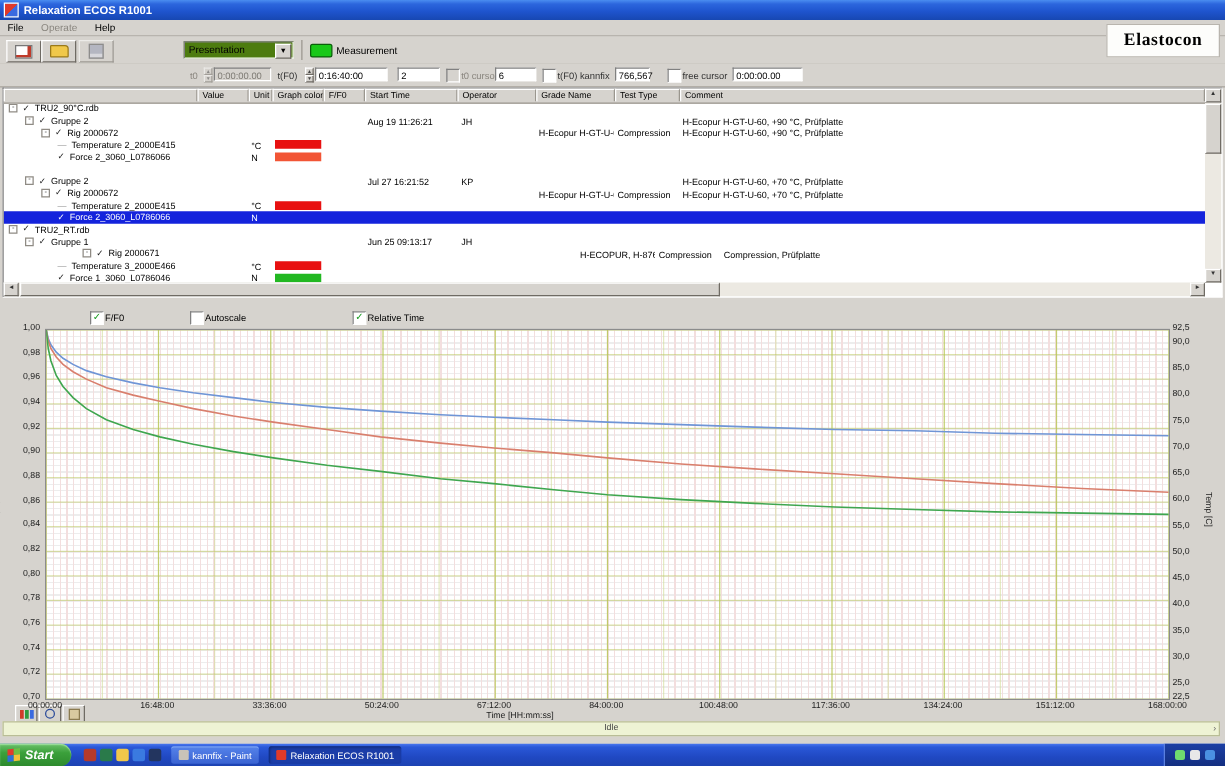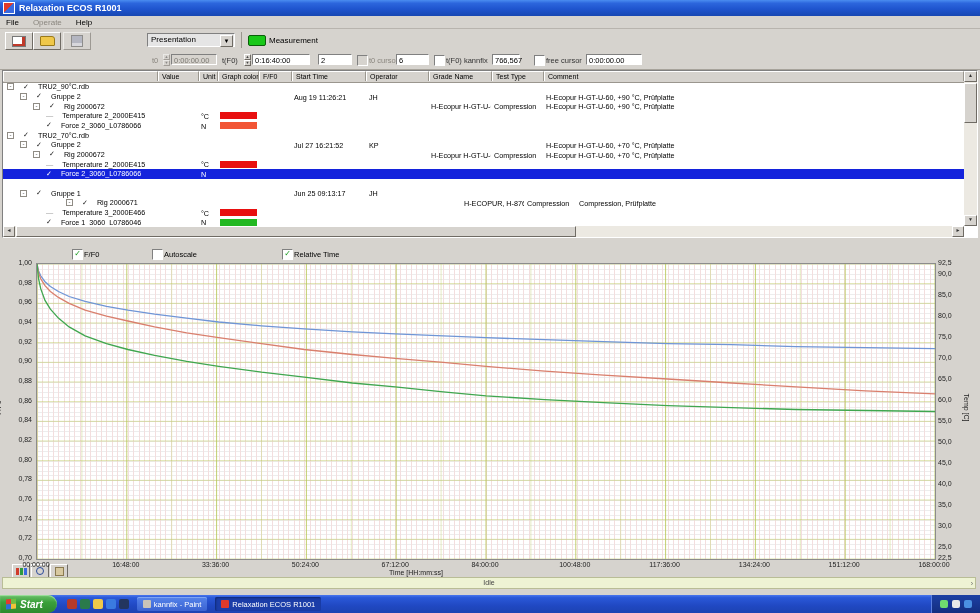--- a/index.html
+++ b/index.html
@@ -10,21 +10,21 @@
     background:linear-gradient(180deg,#4a8df0 0%,#2c66dd 20%,#1f55cf 55%,#1747b2 100%);
     color:#fff;font-weight:bold;font-size:9px;display:flex;align-items:center;gap:4px;padding-left:3px;box-sizing:border-box;}
   .appicon{width:10px;height:10px;background:linear-gradient(135deg,#e03a2a 50%,#3a6ae0 50%);border:1px solid #fff;}
   .menubar{position:absolute;left:0;top:16px;width:980px;height:13px;background:#d6d3ce;border-bottom:1px solid #b8b4ae;
     display:flex;align-items:center;gap:14px;padding-left:6px;box-sizing:border-box;}
   .menu-item.dis{color:#8a867f;}
   .toolbar{position:absolute;left:0;top:30px;width:980px;height:21px;background:#d6d3ce;border-bottom:1px solid #aaa69e;}
   .tbtn{position:absolute;top:2px;width:26px;height:16px;background:#d6d3ce;
     border:1px solid;border-color:#fff #6f6b64 #6f6b64 #fff;display:flex;align-items:center;justify-content:center;}
   .tbtn.dis{opacity:.55;}
-  .dd{position:absolute;left:147px;top:3px;width:88px;height:14px;background:#e5e5e5;
+  .dd{position:absolute;left:147px;top:3px;width:88px;height:14px;background:#4d7c0f;
     border:1px solid;border-color:#808080 #fff #fff #808080;font-size:8px;padding:1px 0 2px 3px;box-sizing:border-box;}
   .ddarrow{position:absolute;right:1px;top:1px;width:11px;height:10px;background:#d6d3ce;
     border:1px solid;border-color:#fff #6f6b64 #6f6b64 #fff;text-align:center;font-size:6px;line-height:10px;}
   .led{position:absolute;left:248px;top:5px;width:16px;height:9px;background:#19c819;border:1px solid #0a5f0a;border-radius:2px;}
   .ledlabel{position:absolute;left:269px;top:6px;font-size:8px;}
   .logo{position:absolute;right:4px;top:-11px;width:89px;height:25px;background:#fdfdfb;border:1px solid #b9b5ae;
     display:flex;align-items:center;justify-content:center;font-family:"Liberation Serif","DejaVu Serif",serif;
     font-size:14px;font-weight:bold;letter-spacing:.5px;}
   
   .paramrow{position:absolute;left:0;top:51px;width:980px;height:18px;background:#d6d3ce;border-bottom:1px solid #a7a39b;}
@@ -42,21 +42,21 @@
   .cblabel.dim{color:#8a867f;}
   
   .tablewrap{position:absolute;left:2px;top:70px;width:976px;height:168px;background:#fff;
     border:1px solid;border-color:#808080 #fff #fff #808080;box-sizing:border-box;}
   .thead{position:absolute;left:0;top:0;height:11px;background:#d6d3ce;border-bottom:1px solid #9a968e;}
   .thcell{position:absolute;top:0;height:10px;border-right:1px solid #9a968e;border-top:1px solid #fff;border-left:1px solid #fff;
     font-size:7px;padding:1px 0 0 3px;box-sizing:border-box;white-space:nowrap;overflow:hidden;}
   .tbody{position:absolute;left:0;top:11px;width:961px;height:145px;overflow:hidden;}
   .trow{position:absolute;left:0;width:961px;height:9.66px;white-space:nowrap;}
   .trow.sel{background:#1423dc;color:#fff;}
-  .tree{position:absolute;top:0;height:9.66px;display:flex;align-items:center;gap:9px;font-size:7.2px;}
+  .tree{position:absolute;top:0;height:9.66px;display:flex;align-items:center;gap:4px;font-size:7.2px;}
   .exp{width:7px;height:7px;border:1px solid #8f8b84;background:#fff;font-size:6px;line-height:5px;text-align:center;color:#333;box-sizing:border-box;}
   .chk{font-size:7px;color:#222;}
   .trow.sel .chk{color:#fff;}
   .cell{position:absolute;top:1px;font-size:7.2px;overflow:hidden;white-space:nowrap;}
   .colorbar{position:absolute;left:217px;top:1.5px;width:37px;height:6.8px;}
   .vscroll{position:absolute;right:0;top:0;width:13px;height:155px;background:#ece9e2;}
   .hscroll{position:absolute;left:0;bottom:0;height:11px;width:961px;background:#ece9e2;}
   .sbtn{position:absolute;background:#d6d3ce;border:1px solid;border-color:#fff #6f6b64 #6f6b64 #fff;
     font-size:5px;text-align:center;color:#333;box-sizing:border-box;}
   .sthumb{position:absolute;background:#d6d3ce;border:1px solid;border-color:#fff #6f6b64 #6f6b64 #fff;box-sizing:border-box;}
@@ -125,20 +125,21 @@
   <div class="tbtn dis" style="left:63px">
     <span style="width:10px;height:10px;background:#9aa0b8;border:1px solid #555;box-shadow:inset 0 -3px 0 #d9dce8;"></span>
   </div>
   <div class="dd">
     <span>Presentation</span>
     <span class="ddarrow">▼</span>
   </div>
   <div style="position:absolute;left:241px;top:2px;width:1px;height:16px;background:#9a968e;"></div>
   <div class="led"></div>
   <div class="ledlabel">Measurement</div>
+  <div class="logo">Elastocon</div>
 </div>
 
 <div class="paramrow">
   <span class="plabel dim" style="left:152px">t0</span>
   <span class="spin" style="left:163px;opacity:.5">
       <div>▲</div>
       <div>▼</div>
     </span>
   <span class="pfield dis" style="left:171px;width:46px">0:00:00.00</span>
   <span class="plabel" style="left:222px">t(F0)</span>
@@ -209,27 +210,20 @@
         <div class="colorbar" style="background: rgb(232, 16, 16);"></div>
       </div>
       <div class="trow" style="top: 38.64px;">
         <div class="tree" style="left: 43px;">
           <span class="chk">✓</span>
           <span>Force 2_3060_L0786066</span>
         </div>
         <div class="cell" style="left: 198px; width: 16px;">N</div>
         <div class="colorbar" style="background: rgb(242, 85, 53);"></div>
       </div>
-      <div class="trow" style="top: 48.3px;">
-        <div class="tree" style="left: 4px;">
-          <span class="exp">-</span>
-          <span class="chk">✓</span>
-          <span>TRU2_70°C.rdb</span>
-        </div>
-      </div>
       <div class="trow" style="top: 57.96px;">
         <div class="tree" style="left: 17px;">
           <span class="exp">-</span>
           <span class="chk">✓</span>
           <span>Gruppe 2</span>
         </div>
         <div class="cell" style="left: 291px; width: 70px;">Jul 27 16:21:52</div>
         <div class="cell" style="left: 366px; width: 55px;">KP</div>
         <div class="cell" style="left: 543px; width: 415px;">H-Ecopur H-GT-U-60, +70 °C, Prüfplatte</div>
       </div>
@@ -250,20 +244,27 @@
         </div>
         <div class="cell" style="left: 198px; width: 16px;">°C</div>
         <div class="colorbar" style="background: rgb(232, 16, 16);"></div>
       </div>
       <div class="trow sel" style="top: 86.94px;">
         <div class="tree" style="left: 43px;">
           <span class="chk">✓</span>
           <span>Force 2_3060_L0786066</span>
         </div>
         <div class="cell" style="left: 198px; width: 16px;">N</div>
+      </div>
+      <div class="trow" style="top: 96.6px;">
+        <div class="tree" style="left: 4px;">
+          <span class="exp">-</span>
+          <span class="chk">✓</span>
+          <span>TRU2_RT.rdb</span>
+        </div>
       </div>
       <div class="trow" style="top: 106.26px;">
         <div class="tree" style="left: 17px;">
           <span class="exp">-</span>
           <span class="chk">✓</span>
           <span>Gruppe 1</span>
         </div>
         <div class="cell" style="left: 291px; width: 70px;">Jun 25 09:13:17</div>
         <div class="cell" style="left: 366px; width: 55px;">JH</div>
         <div class="cell" style="left: 543px; width: 415px; margin-top: 48px;">Standard H-ECOPUR, Prüfplatte</div>

